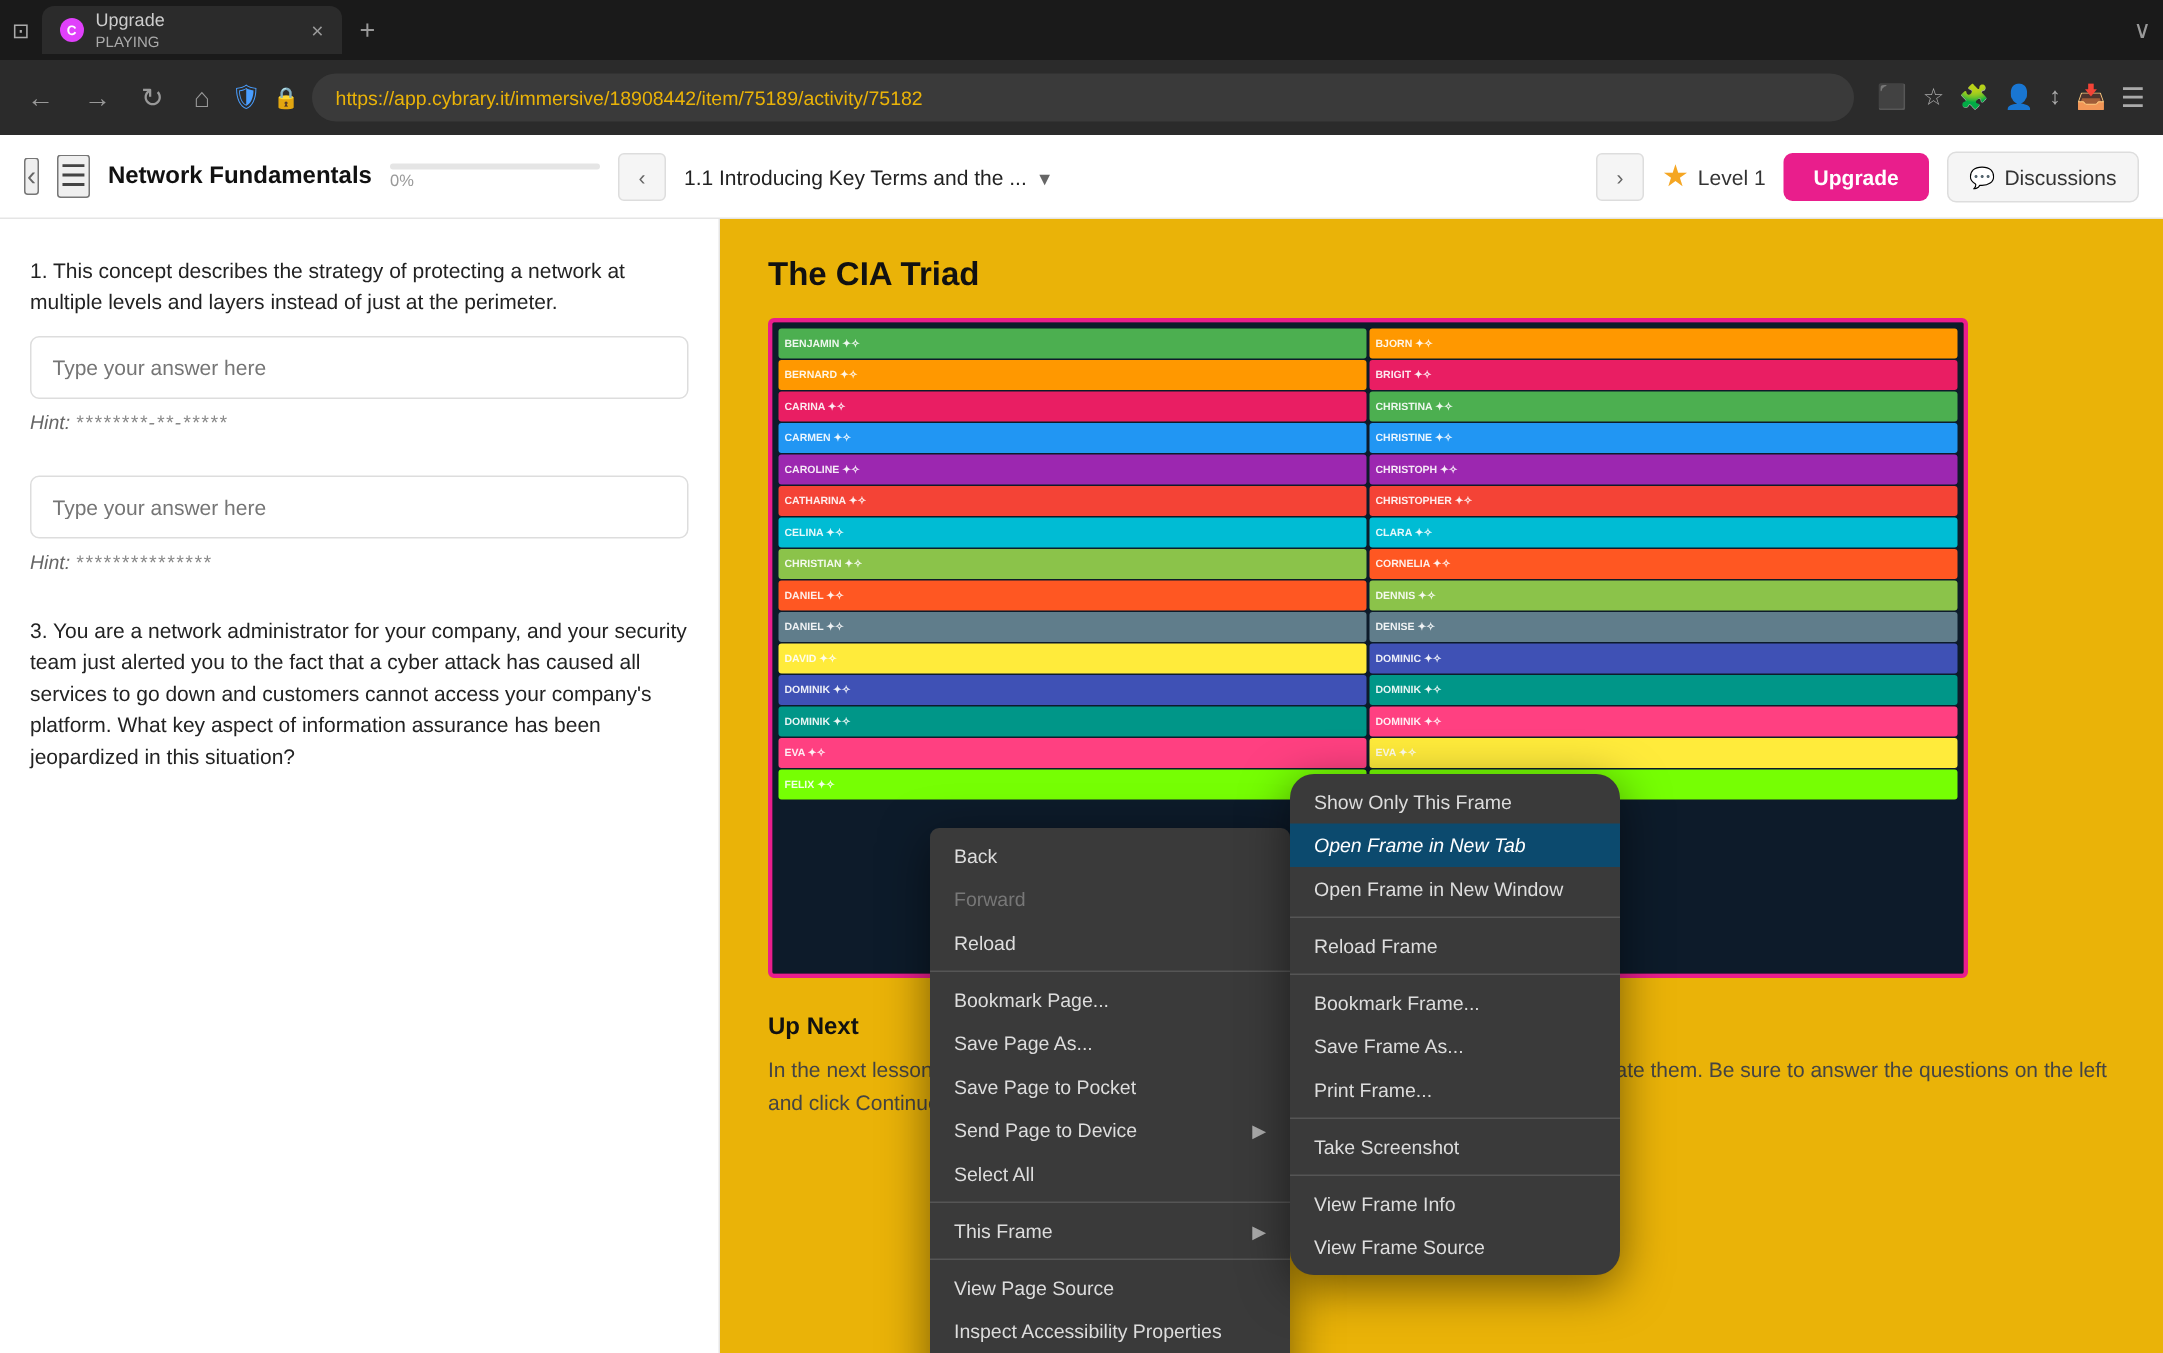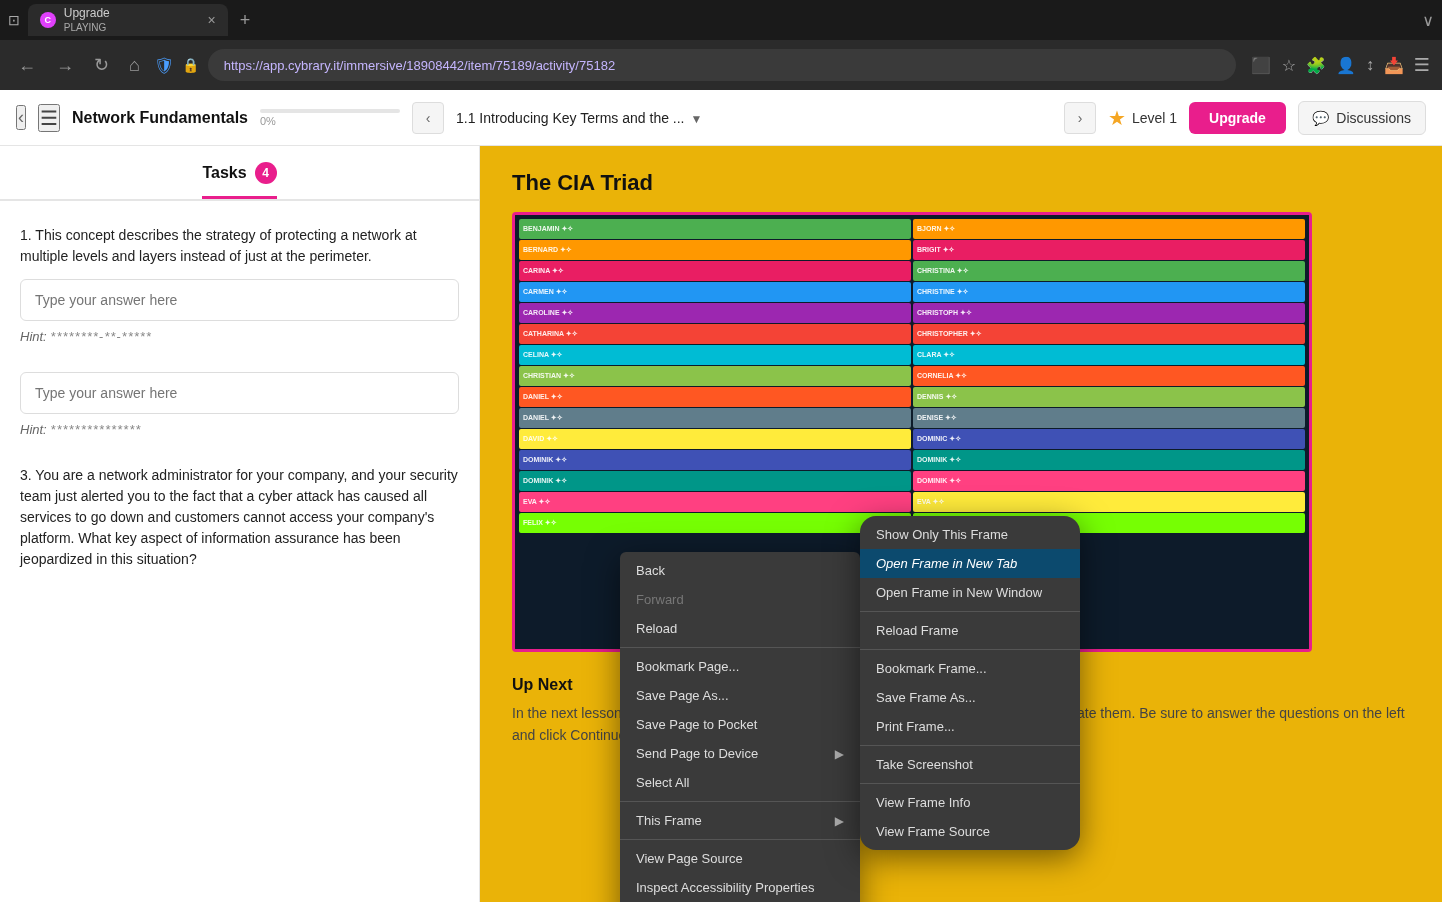--- a/index.html
+++ b/index.html
@@ -11,21 +11,21 @@
     .tab-bar-left { display: flex; align-items: center; gap: 8px; }
     .tab { background: #2b2b2b; border-radius: 8px 8px 0 0; height: 32px; display: flex; align-items: center; padding: 0 12px; gap: 8px; min-width: 200px; color: #fff; font-size: 13px; }
     .tab-favicon { width: 16px; height: 16px; background: #e040fb; border-radius: 50%; flex-shrink: 0; display: flex; align-items: center; justify-content: center; }
     .tab-title { flex: 1; font-size: 12px; color: #ccc; white-space: nowrap; overflow: hidden; text-overflow: ellipsis; }
     .tab-close { color: #999; font-size: 14px; cursor: pointer; }
     .tab-add { color: #999; font-size: 18px; cursor: pointer; margin-left: 4px; }
     .tab-right { margin-left: auto; color: #999; font-size: 16px; }
 
     .nav-bar { background: #2b2b2b; height: 50px; display: flex; align-items: center; padding: 0 12px; gap: 8px; }
     .nav-btn { background: none; border: none; color: #999; font-size: 18px; cursor: pointer; padding: 4px 6px; border-radius: 4px; }
-    .address-bar { flex: 1; background: #3a3a3a; border: none; border-radius: 20px; height: 32px; padding: 0 16px; color: #c4b5fd; font-size: 13px; outline: none; }
+    .address-bar { flex: 1; background: #3a3a3a; border: none; border-radius: 20px; height: 32px; padding: 0 16px; color: #eab308; font-size: 13px; outline: none; }
     .nav-icons { display: flex; align-items: center; gap: 10px; margin-left: 8px; }
 
     
     .app-header { background: #fff; height: 56px; display: flex; align-items: center; padding: 0 16px; gap: 12px; border-bottom: 1px solid #e5e5e5; }
     .header-back { color: #666; font-size: 18px; cursor: pointer; }
     .header-menu { color: #444; font-size: 20px; cursor: pointer; }
     .header-title { font-size: 16px; font-weight: 700; color: #111; white-space: nowrap; }
     .header-progress-wrap { display: flex; flex-direction: column; gap: 2px; flex: 0 0 140px; }
     .header-progress-bar { height: 4px; background: #e5e5e5; border-radius: 2px; }
     .header-progress-fill { height: 4px; background: #ccc; border-radius: 2px; width: 0%; }
@@ -161,26 +161,20 @@
     <button class="discussions-btn">
       <span>💬</span>
       <span>Discussions</span>
     </button>
   </div>
 </div>
 
 <div class="main-layout">
 
   <div class="left-panel">
-    <div class="tasks-tab-wrap">
-      <div class="tasks-tab">
-        <span class="tasks-label">Tasks</span>
-        <span class="tasks-badge">4</span>
-      </div>
-    </div>
 
     <div class="tasks-content">
 
       <div class="question-block">
         <p class="question-text">
           <span>1</span>. <span>This concept describes the strategy of protecting a network at multiple levels and layers instead of just at the perimeter.</span>
         </p>
         <input class="answer-input" type="text" placeholder="Type your answer here" style="">
         <p class="hint-text">
           <span>Hint:</span>

